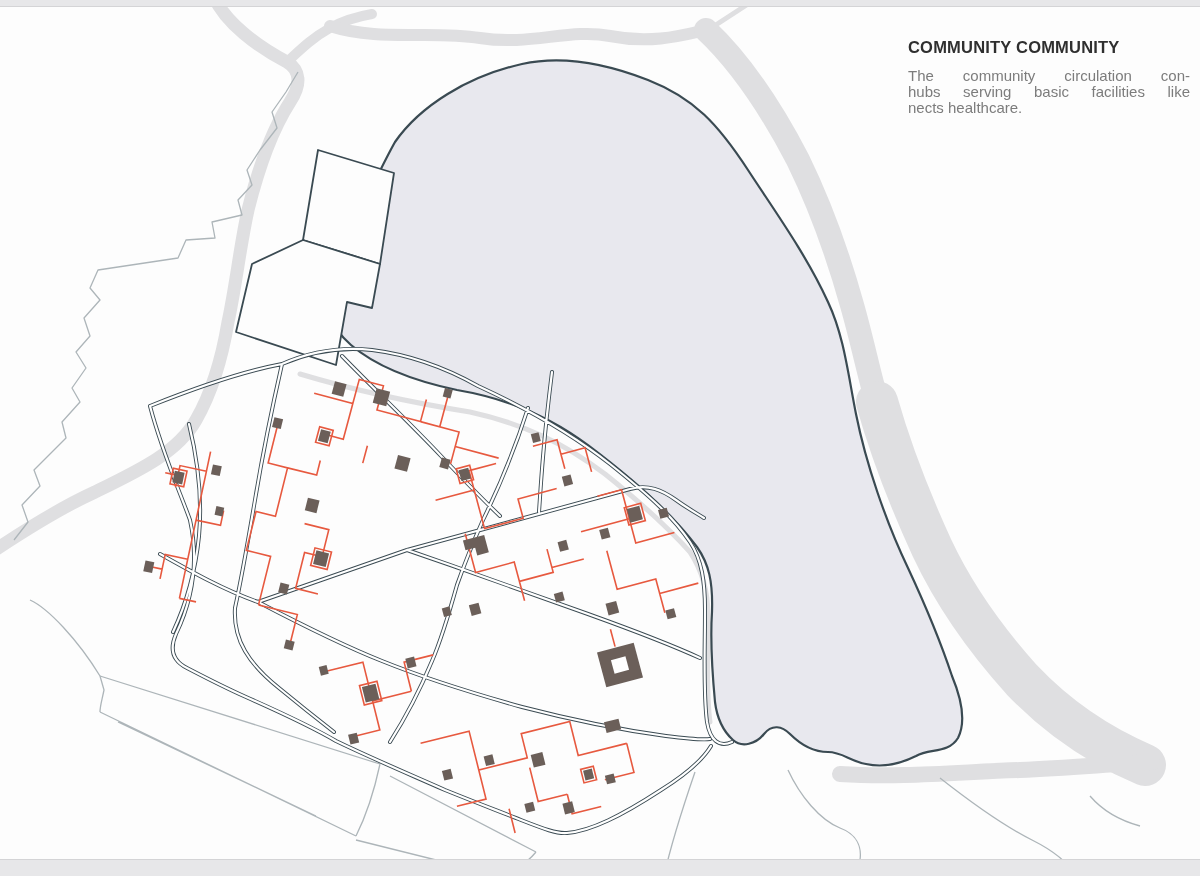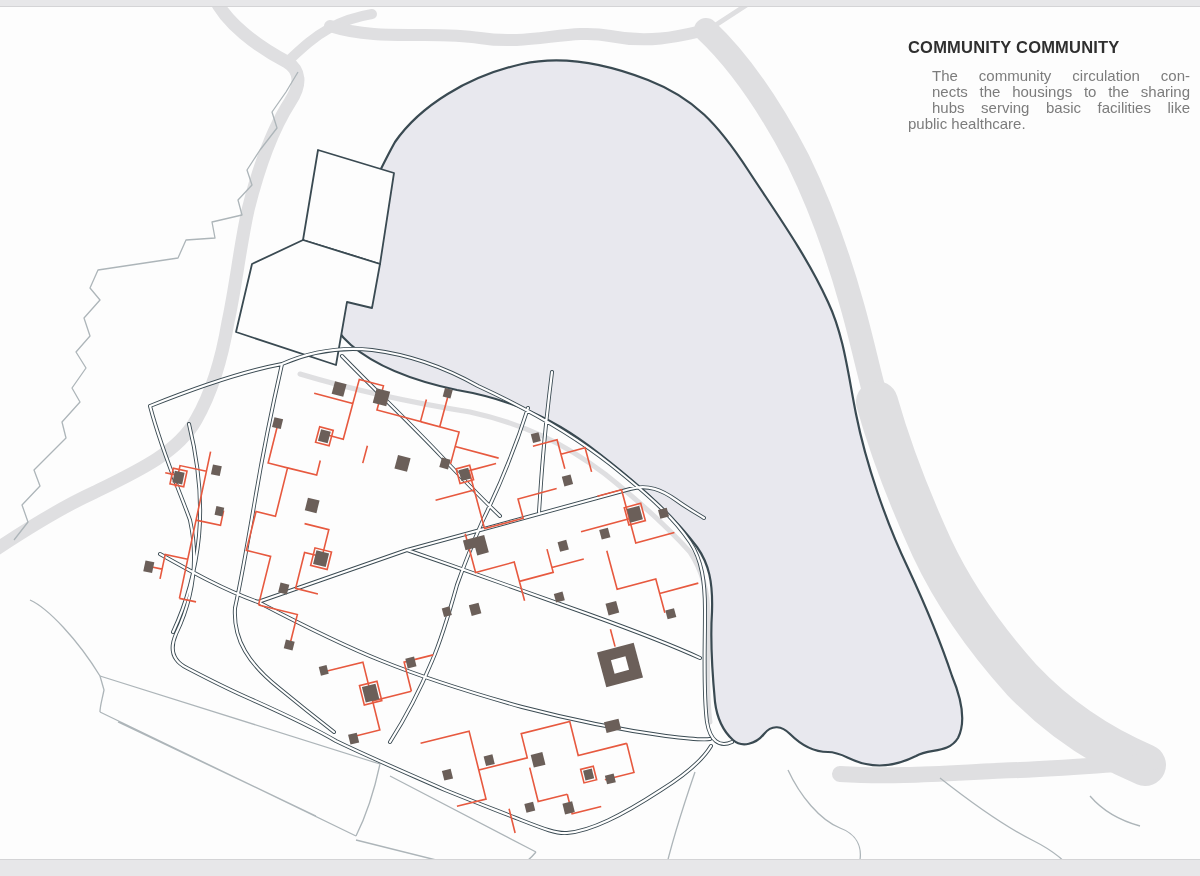--- a/index.html
+++ b/index.html
@@ -23,21 +23,21 @@
   .band-edge{fill:#d4d4d6;}
 
   .textpanel{
     position:absolute;left:908px;top:38px;width:282px;
   }
   .textpanel h1{
     margin:0 0 12px 0;font-size:16.5px;font-weight:bold;color:#2f2f2f;
     letter-spacing:.2px;line-height:1.1;
   }
   .textpanel .body{font-size:15px;line-height:16px;color:#7c7c7c;}
-  .jline{text-align:justify;text-align-last:justify;margin-left:24px;}
+  .jline{text-align:justify;text-align-last:justify;}
   .jline-last{text-align:left;}
 </style>
 </head>
 <body>
 
 <div class="stage">
 <svg width="1200" height="876" viewBox="0 0 1200 876">
 
   <g>
     <path class="river" stroke-width="13" d="M213,-6 C223,22 260,48 287,62 C300,70 302,84 290,102 C272,130 258,170 248,210 C240,246 236,285 228,322 C222,358 212,392 196,420 C178,452 140,470 95,492 C60,508 25,530 -8,552"></path>
@@ -201,17 +201,16 @@
     <rect class="band-edge" x="0" y="859" width="1200" height="1"></rect>
     <rect class="band" x="0" y="860" width="1200" height="16"></rect>
   </g>
 </svg>
 </div>
 
 <div class="textpanel">
   <h1>COMMUNITY COMMUNITY</h1>
   <div class="body">
     <div class="jline">The community circulation con-</div>
-    <div class="jline">nects the housings to the sharing</div>
     <div class="jline">hubs serving basic facilities like</div>
-    <div class="jline-last">public healthcare.</div>
+    <div class="jline-last">nects healthcare.</div>
   </div>
 </div>
 
 </body></html>

